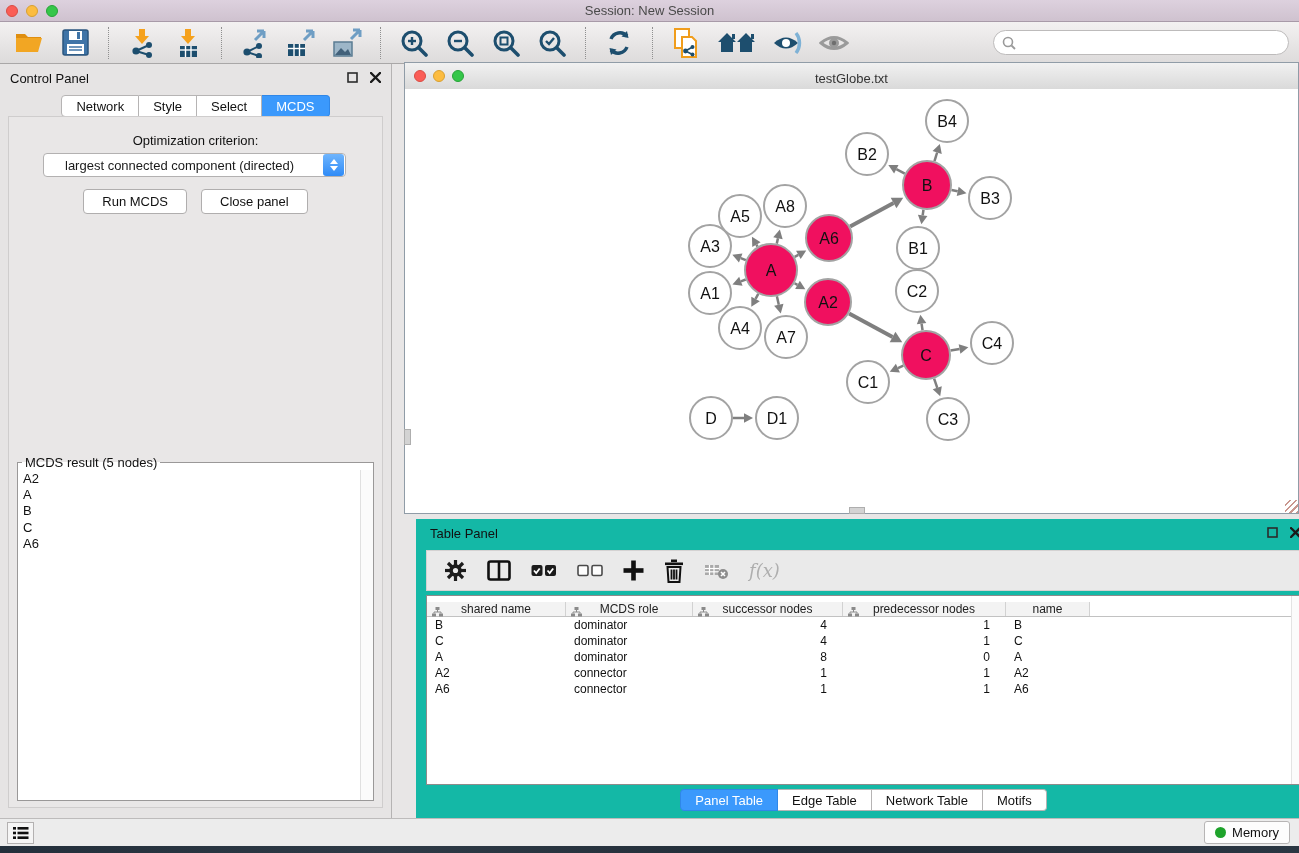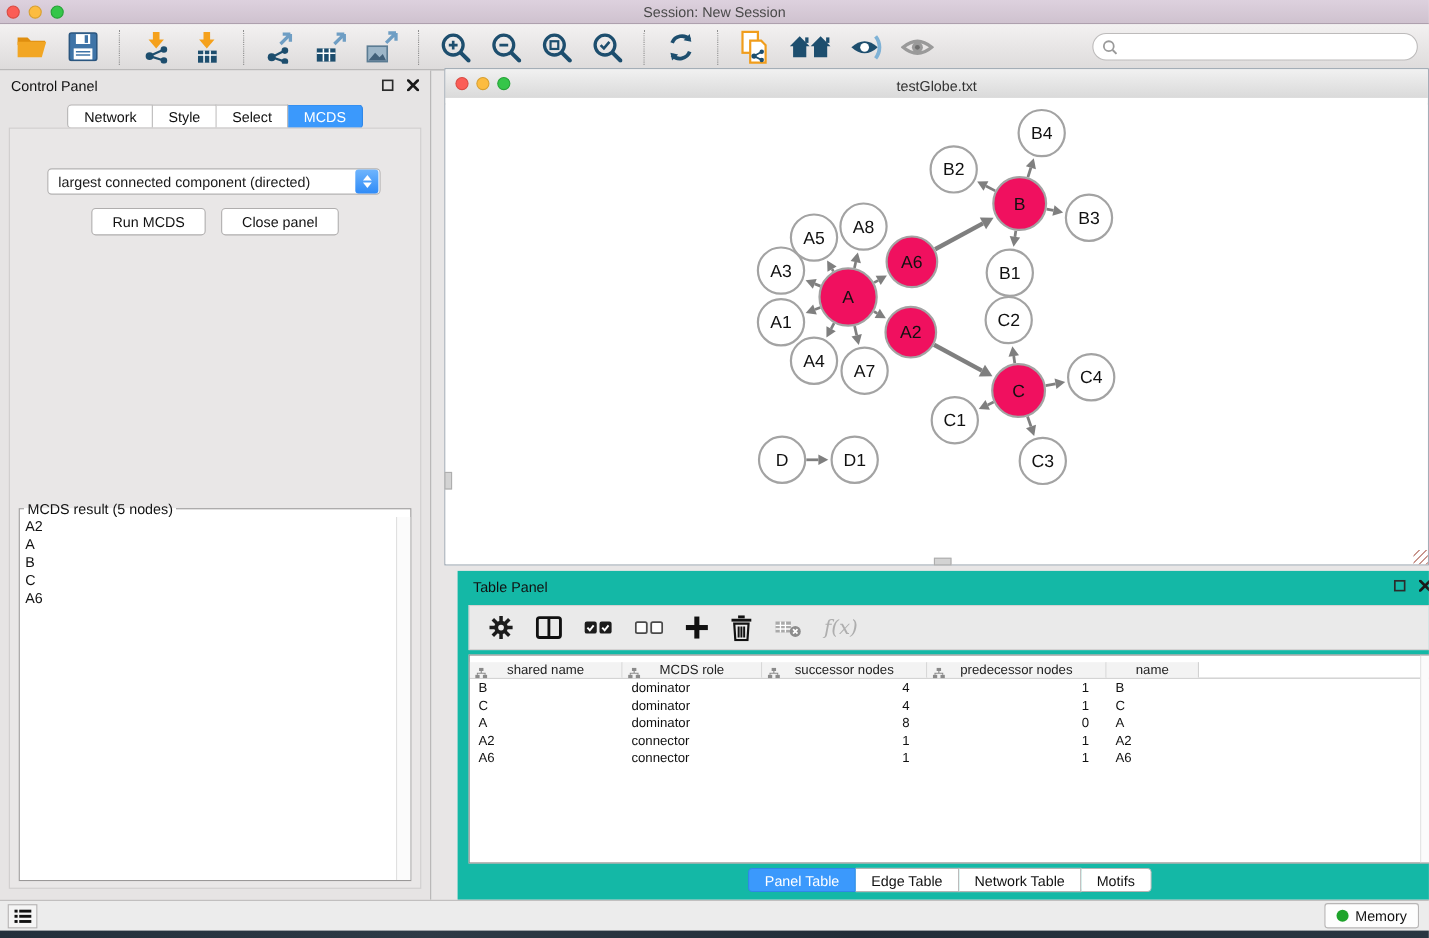--- a/index.html
+++ b/index.html
@@ -62,21 +62,21 @@
   .cp-inner {
     position:absolute; left:8px; top:52px; right:8px; bottom:10px;
     background:#e9e7e7; border:1px solid #cfcdcd;
   }
   .opt-label { position:absolute; left:0; right:0; top:16px; text-align:center; font-size:13px; color:#111; }
   .dropdown {
     position:absolute; left:34px; right:36px; top:36px; height:24px;
     background:#fff; border:1px solid #b3b1b1; border-radius:4px;
     display:flex; align-items:center;
   }
-  .dropdown .dval { flex:1; padding-left:9px; font-size:13px; white-space:nowrap; overflow:hidden; }
+  .dropdown .dval { flex:1; padding-left:9px; font-size:13px; white-space:nowrap; overflow:hidden;margin-left:12px; }
   .dropdown .stepper {
     width:21px; height:22px; background:linear-gradient(#6fb5fd,#2f8bf7);
     border-radius:3px; margin-right:1px;
     display:flex; flex-direction:column; align-items:center; justify-content:center; gap:2px;
   }
   .chev-up   { width:0; height:0; border-left:4px solid transparent; border-right:4px solid transparent; border-bottom:5px solid #fff; }
   .chev-down { width:0; height:0; border-left:4px solid transparent; border-right:4px solid transparent; border-top:5px solid #fff; }
   .btn-row { position:absolute; left:0; right:0; top:72px; display:flex; justify-content:center; gap:14px; }
   .pushbtn {
     background:#fff; border:1px solid #b0aeae; border-radius:4px;
@@ -326,20 +326,21 @@
       <line x1="10" y1="1" x2="1" y2="10" stroke="#1a1a1a" stroke-width="2.4" stroke-linecap="round"></line>
     </svg>
   </div>
   <div class="seg-bar">
     <div class="seg-tab">Network</div>
     <div class="seg-tab">Style</div>
     <div class="seg-tab">Select</div>
     <div class="seg-tab selected">MCDS</div>
   </div>
   <div class="cp-inner">
+    <div class="opt-label">Optimization criterion:</div>
     <div class="dropdown">
       <span class="dval">largest connected component (directed)</span>
       <span class="stepper">
         <span class="chev-up"></span>
           <span class="chev-down"></span>
       </span>
     </div>
     <div class="btn-row">
       <button class="pushbtn">Run MCDS</button>
       <button class="pushbtn">Close panel</button>

